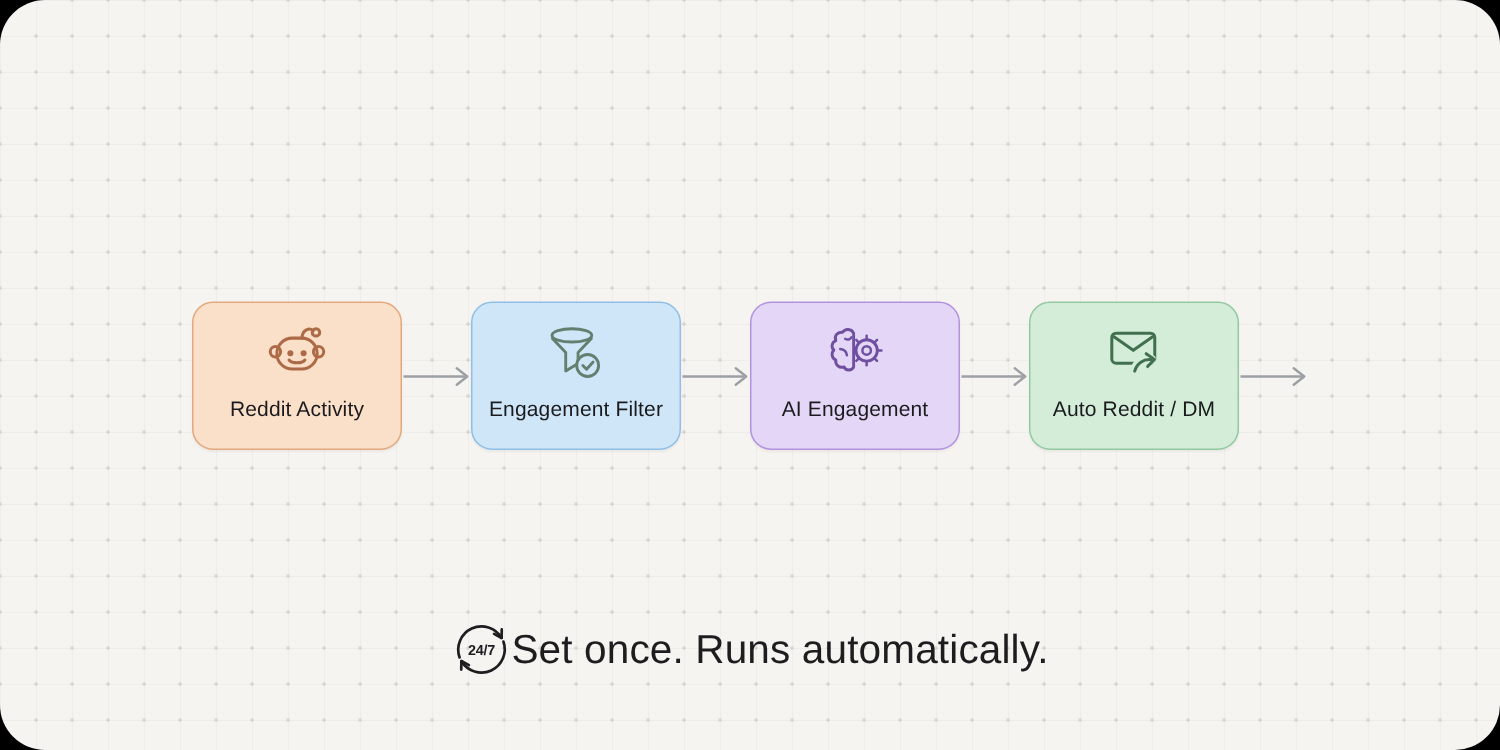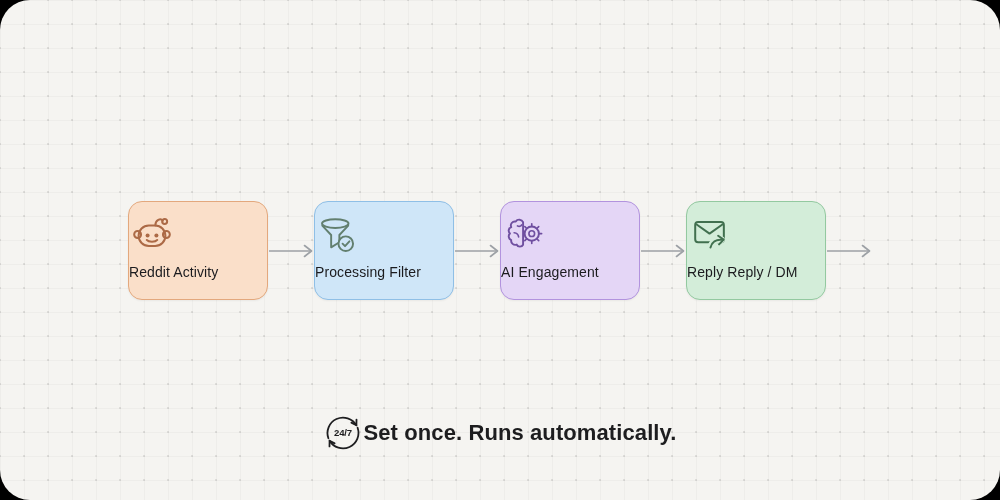--- a/index.html
+++ b/index.html
@@ -33,20 +33,21 @@
   }
 
   .step {
     width: 140px;
     border-radius: 14px;
     border: 1.5px solid var(--border, #ccc);
     background: var(--bg, #eee);
     box-shadow: 0 1px 2px rgba(0,0,0,0.05);
     display: flex;
     flex-direction: column;
+    align-items: center;
     justify-content: center;
     gap: 8px;
     padding-bottom: 8px;
   }
 
   .step .icon {
     width: 46px;
     height: 42px;
     color: var(--icon, #333);
     display: block;
@@ -80,22 +81,22 @@
   }
   .badge-247 { width: 40px; height: 40px; color: #1E1E20; display: block; }
   .badge-247 text {
     font-family: "Liberation Sans", "DejaVu Sans", sans-serif;
     font-size: 9.6px;
     font-weight: 700;
     letter-spacing: -0.2px;
     fill: #1E1E20;
   }
   .footer .caption {
-    font-size: 22px;
-    font-weight: 700;
+    font-size: 27px;
+    font-weight: 400;
     color: #1D1D1F;
     letter-spacing: 0.1px;
   }
 
   svg .s {
     fill: none;
     stroke: currentColor;
     stroke-width: 2.1;
     stroke-linecap: round;
     stroke-linejoin: round;
@@ -131,21 +132,21 @@
       </svg>
     </div>
 
     <div class="step" style="--bg: #CFE6F8; --halo: #CFE6F8; --border: #8FBFE6; --icon: #627F6F;">
       <svg class="icon" viewBox="0 0 48 46">
         <ellipse class="s" cx="21" cy="10.5" rx="14.5" ry="4.8"></ellipse>
         <path class="s" d="M6.8 12.8 L16.5 23 L16.5 36.5 L25.5 31 L25.5 23 L35.2 12.8"></path>
         <circle class="s halo" cx="32.5" cy="32.5" r="8"></circle>
         <path class="s" d="M29 32.5 L31.7 35.2 L36.5 30"></path>
       </svg>
-      <div class="label">Processing Filter</div>
+      <div class="label">Engagement Filter</div>
     </div>
 
     <div class="connector">
       <svg width="46" height="14" viewBox="0 0 46 14" style="color: rgb(156, 160, 165);">
         <line x1="1" y1="7" x2="42" y2="7" stroke="currentColor" stroke-width="1.6"></line>
         <path d="M36.5 1.5 L43.5 7 L36.5 12.5" fill="none" stroke="currentColor" stroke-width="1.6" stroke-linecap="round" stroke-linejoin="round"></path>
       </svg>
     </div>
 
     <div class="step" style="--bg: #E4D6F6; --halo: #E4D6F6; --border: #B293DE; --icon: #6F4FA0;">
@@ -174,21 +175,21 @@
     </div>
 
     <div class="step" style="--bg: #D3EDD9; --halo: #D3EDD9; --border: #93C9A0; --icon: #41704F;">
       <svg class="icon" viewBox="0 0 48 44">
         <rect class="s" x="8.5" y="8.5" width="30" height="21" rx="3"></rect>
         <path class="s" d="M10 11 L23.5 20.5 L37 11"></path>
         <path d="M24.5 35 C26 29.5 30.5 26.5 36 27" fill="none" stroke="var(--halo)" stroke-width="7" stroke-linecap="round"></path>
         <path class="s" d="M24.5 35 C26 29.5 30.5 26.5 36 27"></path>
         <path class="s" d="M32.5 22.8 L38.3 26.8 L33.5 31.8"></path>
       </svg>
-      <div class="label">Reply Reply / DM</div>
+      <div class="label">Auto Reddit / DM</div>
     </div>
 
     <div class="connector">
       <svg width="46" height="14" viewBox="0 0 46 14" style="color: rgb(156, 160, 165);">
         <line x1="1" y1="7" x2="42" y2="7" stroke="currentColor" stroke-width="1.6"></line>
         <path d="M36.5 1.5 L43.5 7 L36.5 12.5" fill="none" stroke="currentColor" stroke-width="1.6" stroke-linecap="round" stroke-linejoin="round"></path>
       </svg>
     </div>
 
 

